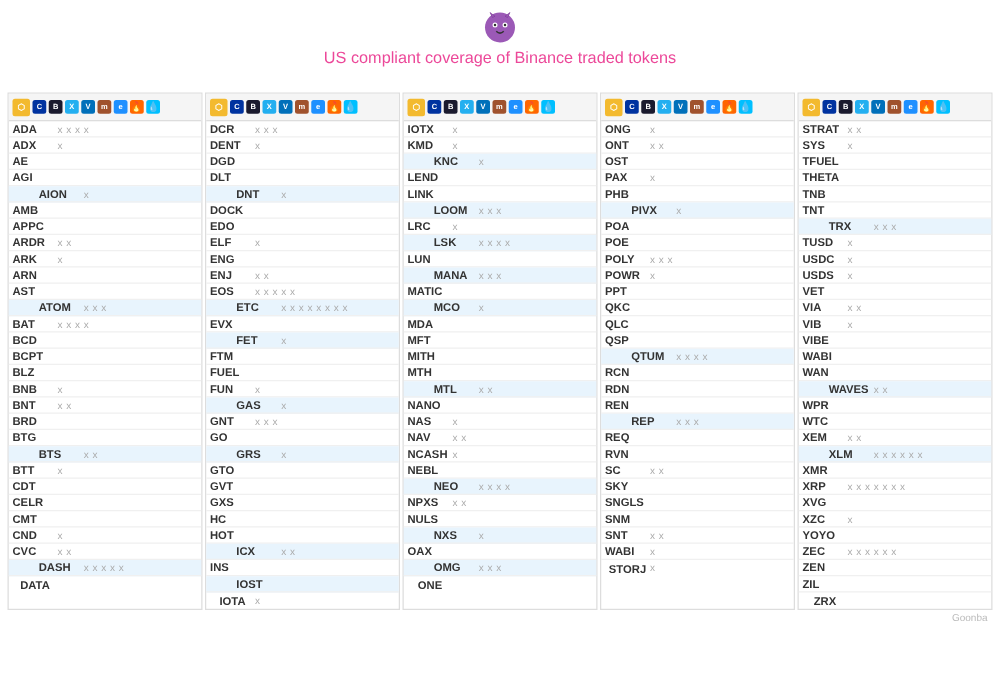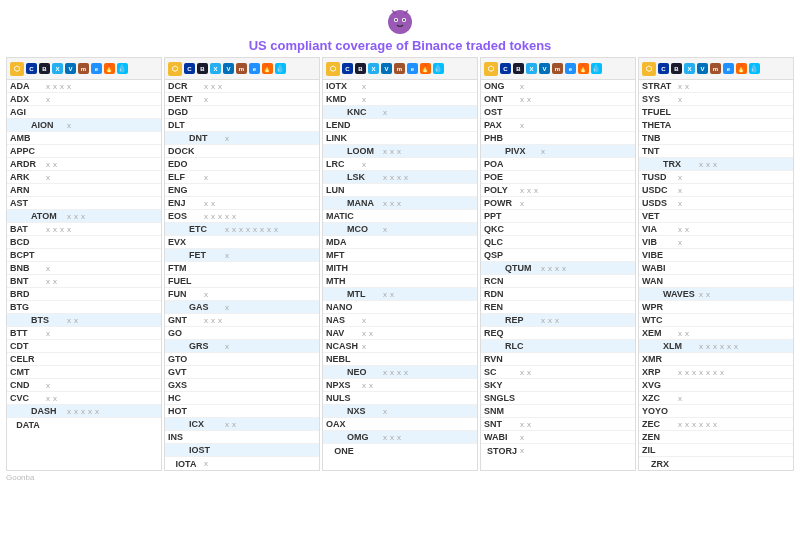--- a/index.html
+++ b/index.html
@@ -11,23 +11,23 @@
       min-height: 558px;
       overflow: hidden;
     }
     .page-wrapper {
       width: 800px;
       padding: 8px 6px 6px 6px;
     }
     .page-title {
       text-align: center;
       font-size: 13px;
-      font-weight: bold;
-      color: #8b5cf6;
-      margin-bottom: 4px;
+      font-weight: normal;
+      color: #ec4899;
+      margin-bottom: 21px;
     }
     .columns-wrapper {
       display: flex;
       gap: 2px;
       width: 100%;
     }
     .col {
       flex: 1;
       min-width: 0;
       border: 1px solid #ddd;
@@ -105,21 +105,21 @@
       color: #aaa;
       font-size: 8px;
     }
     .top-logo-area {
       display: flex;
       justify-content: center;
       align-items: center;
       margin-bottom: 2px;
     }
     .footer-note {
-      text-align: left;
+      text-align: right;
       font-size: 8px;
       color: #bbb;
       margin-top: 2px;
       padding-right: 4px;
     }
   </style>
 </head>
 <body>
 
 <div class="page-wrapper">
@@ -159,20 +159,24 @@
             <span class="x-mark">x</span>
           </span>
         </div>
         <div class="token-row">
           <span class="token-name">ADX</span>
           <span class="token-marks">
             <span class="x-mark">x</span>
           </span>
         </div>
         <div class="token-row">
+          <span class="token-name">AE</span>
+          <span class="token-marks"></span>
+        </div>
+        <div class="token-row">
           <span class="token-name">AGI</span>
           <span class="token-marks"></span>
         </div>
         <div class="token-row highlighted">
           <span class="token-name">AION</span>
           <span class="token-marks">
             <span class="x-mark">x</span>
           </span>
         </div>
         <div class="token-row">
@@ -220,20 +224,24 @@
             <span class="x-mark">x</span>
             <span class="x-mark">x</span>
           </span>
         </div>
         <div class="token-row">
           <span class="token-name">BCD</span>
           <span class="token-marks"></span>
         </div>
         <div class="token-row">
           <span class="token-name">BCPT</span>
+          <span class="token-marks"></span>
+        </div>
+        <div class="token-row">
+          <span class="token-name">BLZ</span>
           <span class="token-marks"></span>
         </div>
         <div class="token-row">
           <span class="token-name">BNB</span>
           <span class="token-marks">
             <span class="x-mark">x</span>
           </span>
         </div>
         <div class="token-row">
           <span class="token-name">BNT</span>
@@ -766,24 +774,20 @@
           <span class="token-marks">
             <span class="x-mark">x</span>
             <span class="x-mark">x</span>
             <span class="x-mark">x</span>
           </span>
         </div>
         <div class="token-row">
           <span class="token-name">REQ</span>
           <span class="token-marks"></span>
         </div>
-        <div class="token-row highlighted">
-          <span class="token-name">RLC</span>
-          <span class="token-marks"></span>
-        </div>
         <div class="token-row">
           <span class="token-name">RVN</span>
           <span class="token-marks"></span>
         </div>
         <div class="token-row">
           <span class="token-name">SC</span>
           <span class="token-marks">
             <span class="x-mark">x</span>
             <span class="x-mark">x</span>
           </span>

